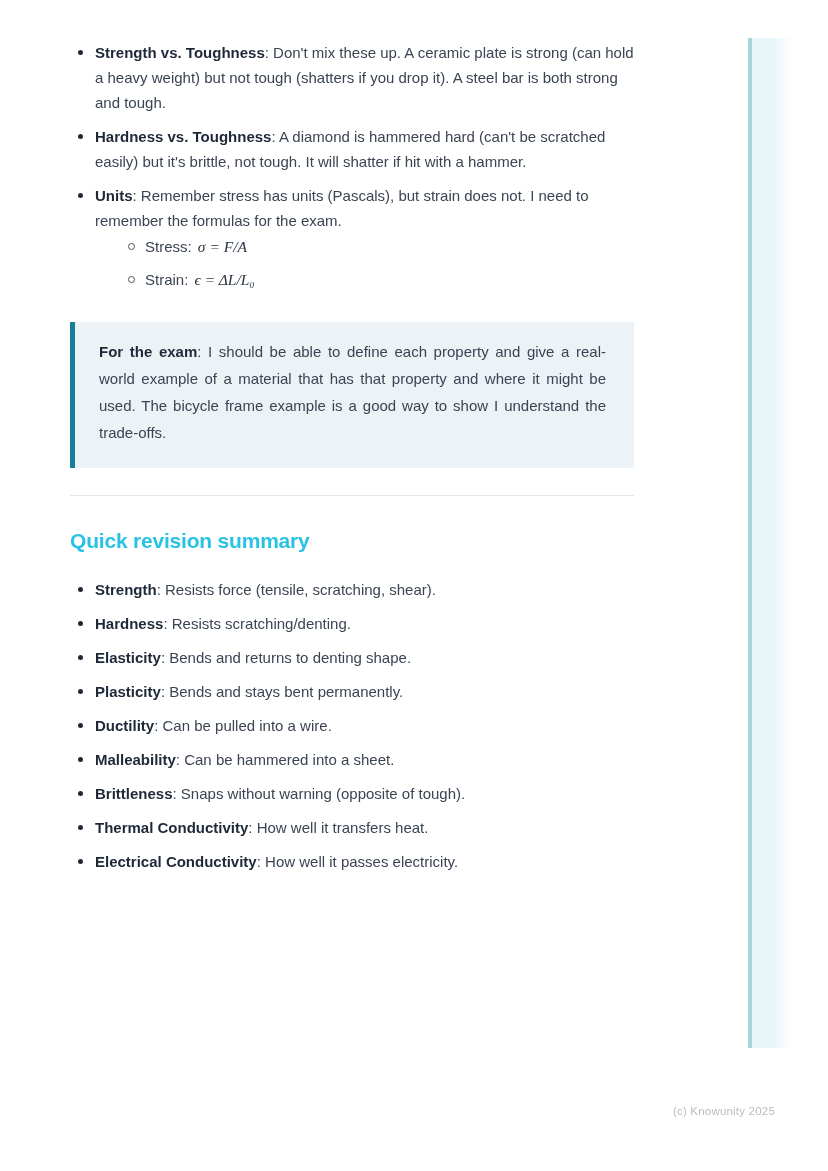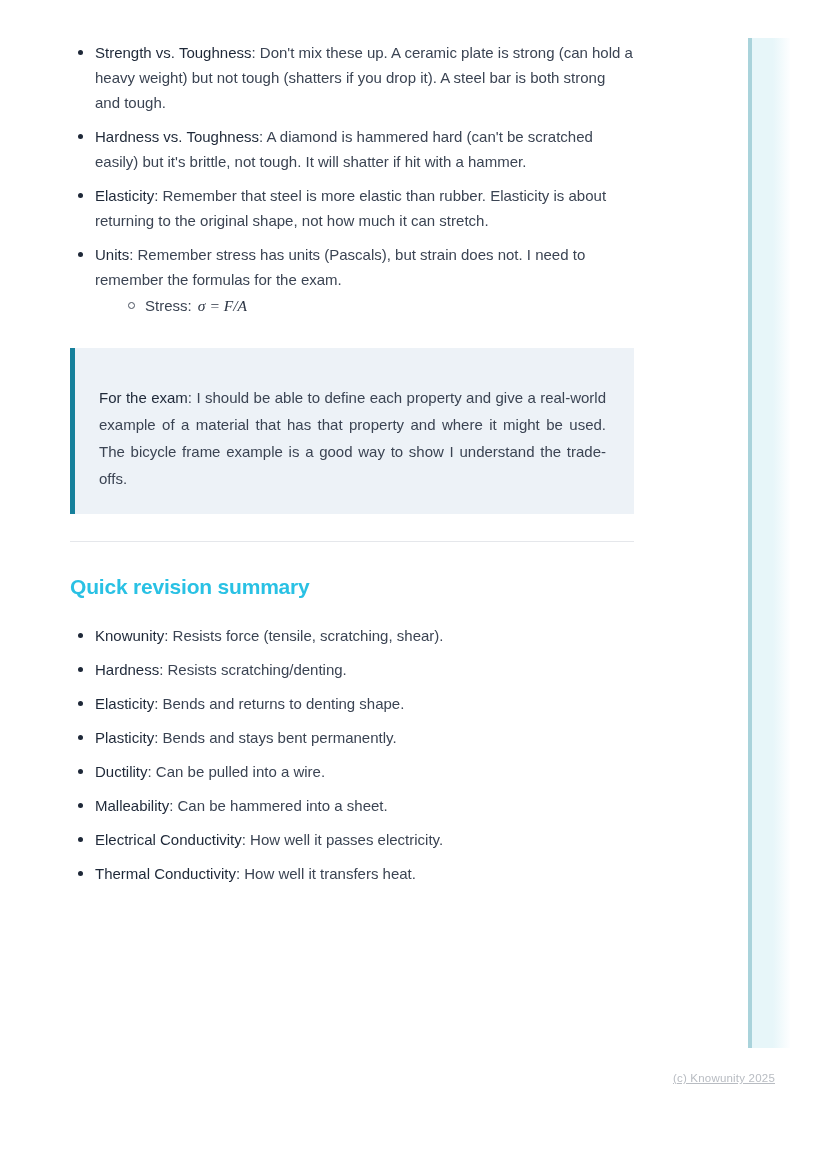--- a/index.html
+++ b/index.html
@@ -34,43 +34,43 @@
   li.bullet-item{display:flex;font-size:15px;line-height:25px;margin-bottom:9px;}
   .bullet{flex:0 0 25px;position:relative;}
   .bullet::after{
     content:"";position:absolute;left:8px;top:10px;width:5px;height:5px;
     border-radius:50%;background:var(--bold-text);
   }
   .bullet.ring::after{
     background:transparent;border:1.5px solid #4a5260;width:5px;height:5px;top:9px;
   }
   .li-text{flex:1;}
-  b.term{font-weight:400;color:var(--bold-text);}
+  b.term{font-weight:700;color:var(--bold-text);}
   .sub-list{margin:1px 0 0 25px;}
   .sub-list li.bullet-item{margin-bottom:8px;justify-content:space-between;}
   .math{
     font-family:"Liberation Serif","DejaVu Serif",serif;
     font-style:italic;font-size:15.5px;color:#2a3342;margin-left:2px;
   }
   .callout{
     margin-top:22px;background:var(--callout-bg);
     border-left:5px solid var(--callout-border);
-    padding:36px 28px 22px 24px;
+    padding:16px 28px 22px 24px;
   }
   .callout p{
     font-size:15px;line-height:27px;text-align:justify;color:var(--body-text);
   }
   hr.divider{
     border:none;border-top:1px solid var(--divider);
     margin:27px 0 0 0;
   }
   .summary-section{margin-top:32px;}
   .footer{
-    position:absolute;top:1072px;right:53px;
-    font-size:11.5px;color:var(--footer-text);letter-spacing:0.2px;text-decoration:underline;
+    position:absolute;top:1105px;right:53px;
+    font-size:11.5px;color:var(--footer-text);letter-spacing:0.2px;
   }
 </style>
 </head>
 <body>
 
 <div class="accent-strip"></div>
 
 <div class="content">
 
   <section>
@@ -79,49 +79,49 @@
       <li class="bullet-item">
         <span class="bullet"></span>
         <span class="li-text"><b class="term">Strength vs. Toughness</b><span>: Don't mix these up. A ceramic plate is strong (can hold a heavy weight) but not tough (shatters if you drop it). A steel bar is both strong and tough.</span></span>
       </li>
       <li class="bullet-item">
         <span class="bullet"></span>
         <span class="li-text"><b class="term">Hardness vs. Toughness</b><span>: A diamond is hammered hard (can't be scratched easily) but it's brittle, not tough. It will shatter if hit with a hammer.</span></span>
       </li>
       <li class="bullet-item">
         <span class="bullet"></span>
-        <span class="li-text"><b class="term">Elasticity</b><span>: Remember that steel is more elastic than rubber. Elasticity is about returning to the original shape, not how much it can stretch.</span></span>
-      </li>
-      <li class="bullet-item">
-        <span class="bullet"></span>
         <span class="li-text"><b class="term">Units</b><span>: Remember stress has units (Pascals), but strain does not. I need to remember the formulas for the exam.</span>
           <ul class="sub-list">
             <li class="bullet-item">
               <span class="bullet ring"></span>
               <span class="li-text"><span>Stress:</span> <span class="math">σ = F/A</span></span>
+            </li>
+            <li class="bullet-item">
+              <span class="bullet ring"></span>
+              <span class="li-text"><span>Strain:</span> <span class="math">ϵ = ΔL/L₀</span></span>
             </li>
           </ul>
         </span>
       </li>
     </ul>
 
     <div class="callout">
       <p><b class="term">For the exam</b><span>: I should be able to define each property and give a real-world example of a material that has that property and where it might be used. The bicycle frame example is a good way to show I understand the trade-offs.</span></p>
     </div>
   </section>
 
   <hr class="divider">
 
   <section class="summary-section">
     <h2 class="section-heading">Quick revision summary</h2>
 
     <ul>
       <li class="bullet-item">
         <span class="bullet"></span>
-        <span class="li-text"><b class="term">Knowunity</b><span>: Resists force (tensile, scratching, shear).</span></span>
+        <span class="li-text"><b class="term">Strength</b><span>: Resists force (tensile, scratching, shear).</span></span>
       </li>
       <li class="bullet-item">
         <span class="bullet"></span>
         <span class="li-text"><b class="term">Hardness</b><span>: Resists scratching/denting.</span></span>
       </li>
       <li class="bullet-item">
         <span class="bullet"></span>
         <span class="li-text"><b class="term">Elasticity</b><span>: Bends and returns to denting shape.</span></span>
       </li>
       <li class="bullet-item">
@@ -131,24 +131,28 @@
       <li class="bullet-item">
         <span class="bullet"></span>
         <span class="li-text"><b class="term">Ductility</b><span>: Can be pulled into a wire.</span></span>
       </li>
       <li class="bullet-item">
         <span class="bullet"></span>
         <span class="li-text"><b class="term">Malleability</b><span>: Can be hammered into a sheet.</span></span>
       </li>
       <li class="bullet-item">
         <span class="bullet"></span>
-        <span class="li-text"><b class="term">Electrical Conductivity</b><span>: How well it passes electricity.</span></span>
+        <span class="li-text"><b class="term">Brittleness</b><span>: Snaps without warning (opposite of tough).</span></span>
       </li>
       <li class="bullet-item">
         <span class="bullet"></span>
         <span class="li-text"><b class="term">Thermal Conductivity</b><span>: How well it transfers heat.</span></span>
+      </li>
+      <li class="bullet-item">
+        <span class="bullet"></span>
+        <span class="li-text"><b class="term">Electrical Conductivity</b><span>: How well it passes electricity.</span></span>
       </li>
     </ul>
   </section>
 
 </div>
 
 <div class="footer">(c) Knowunity 2025</div>
 
 </body></html>

